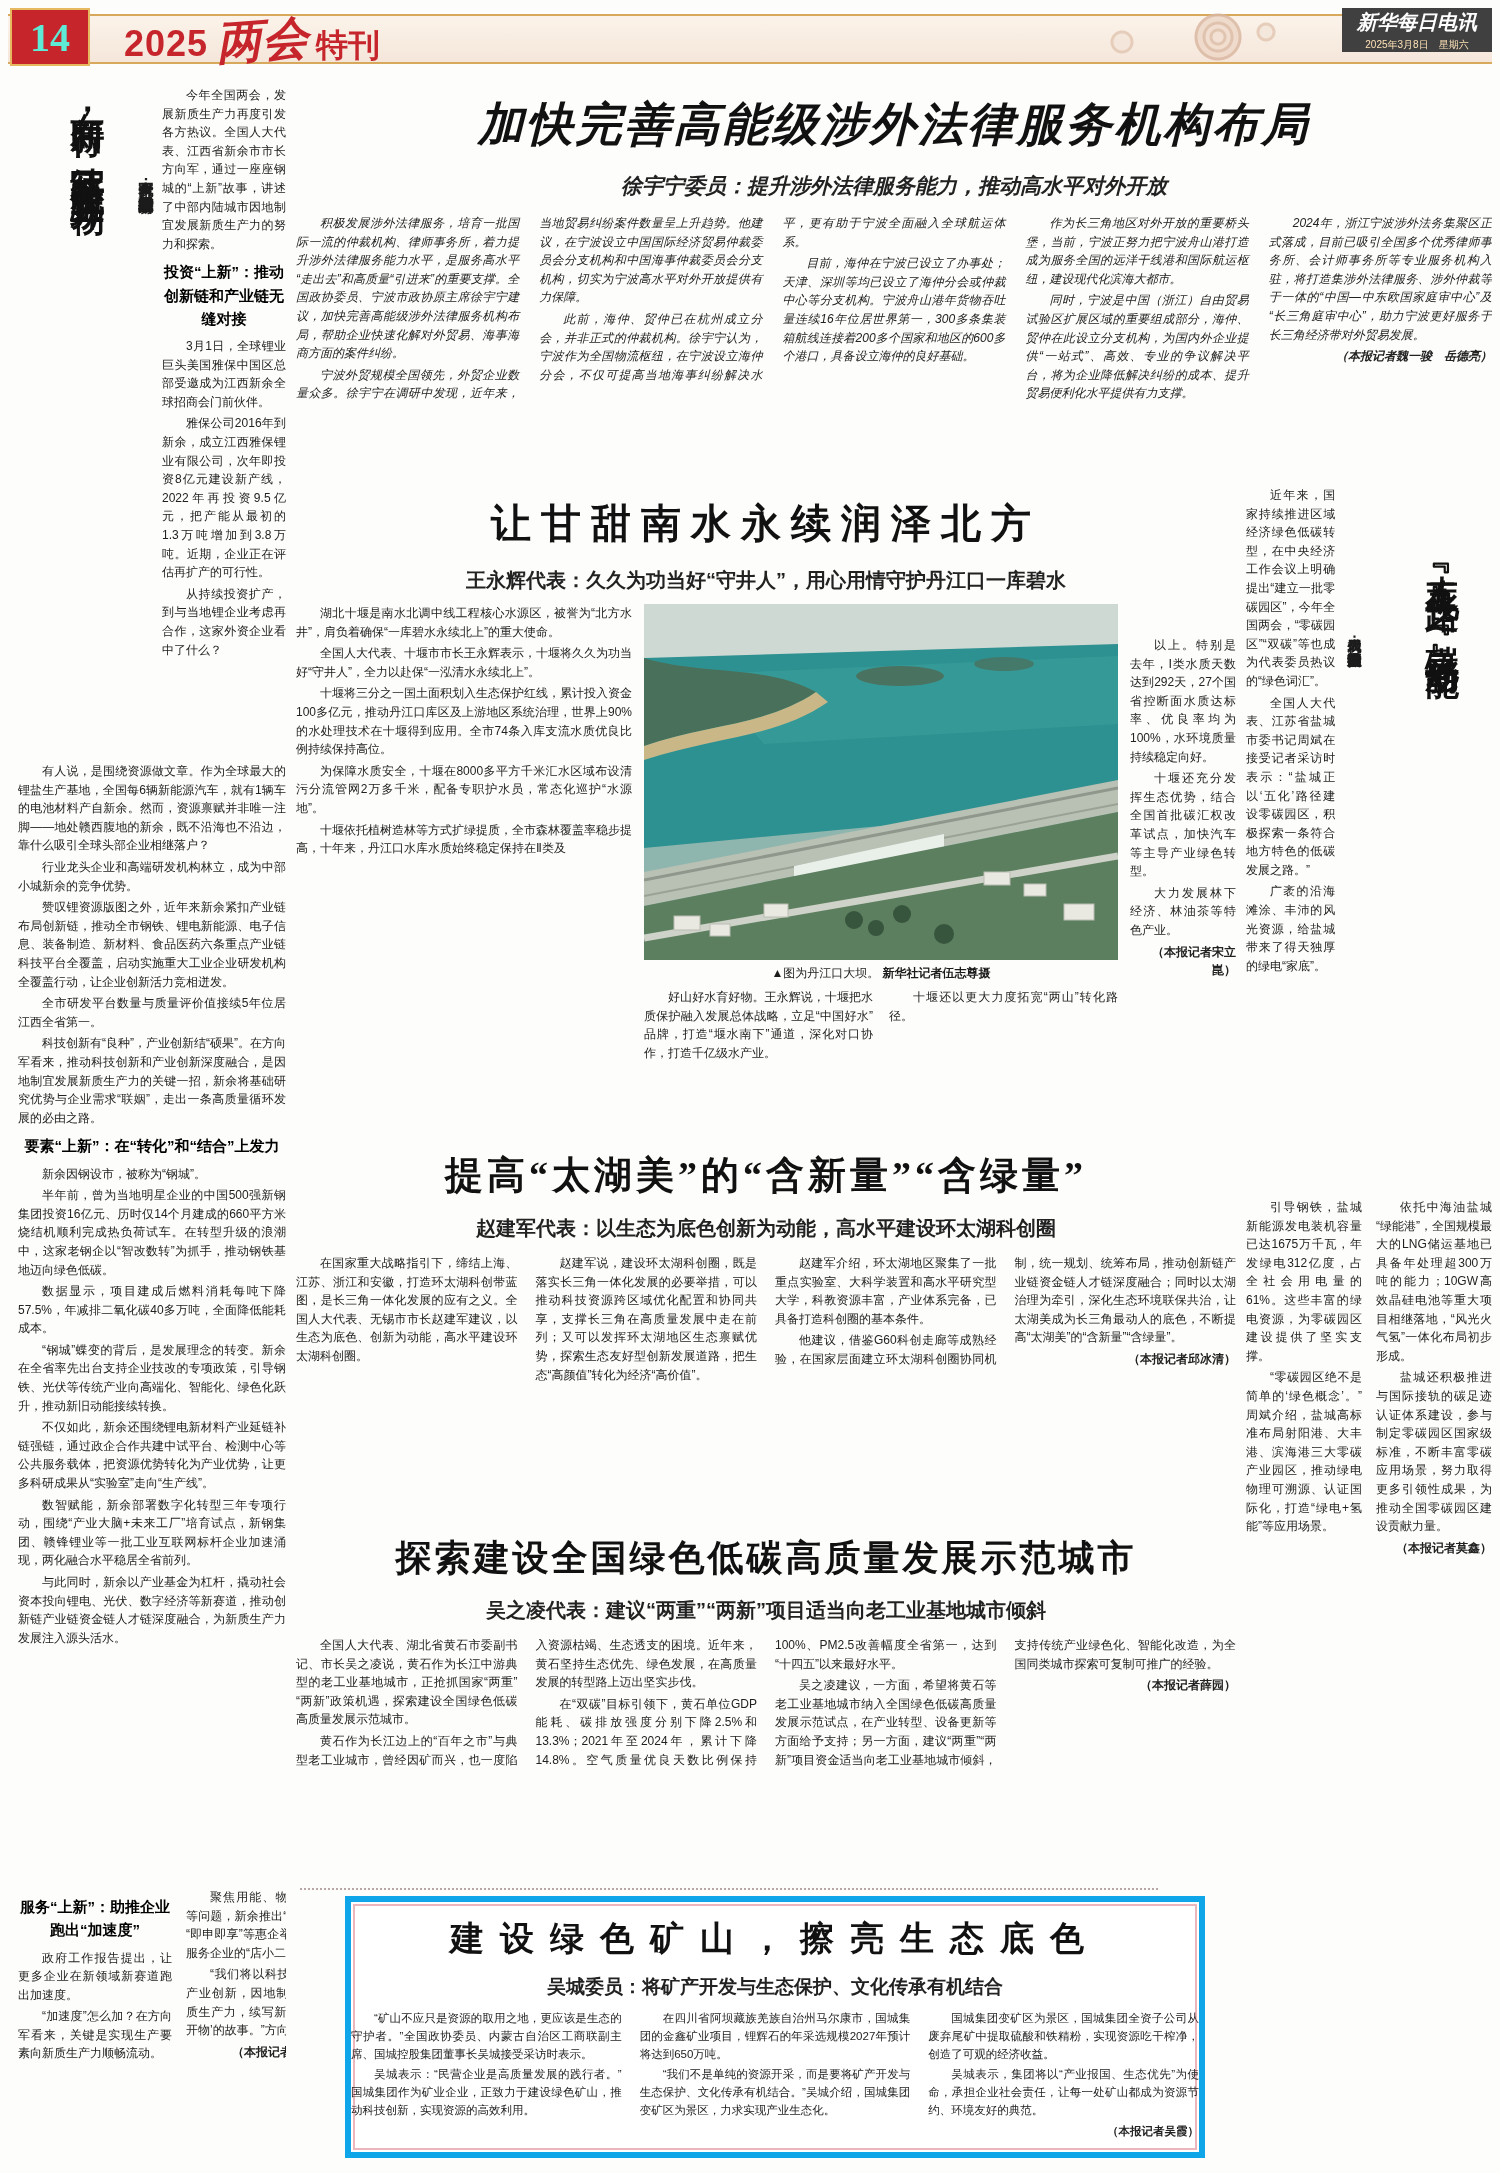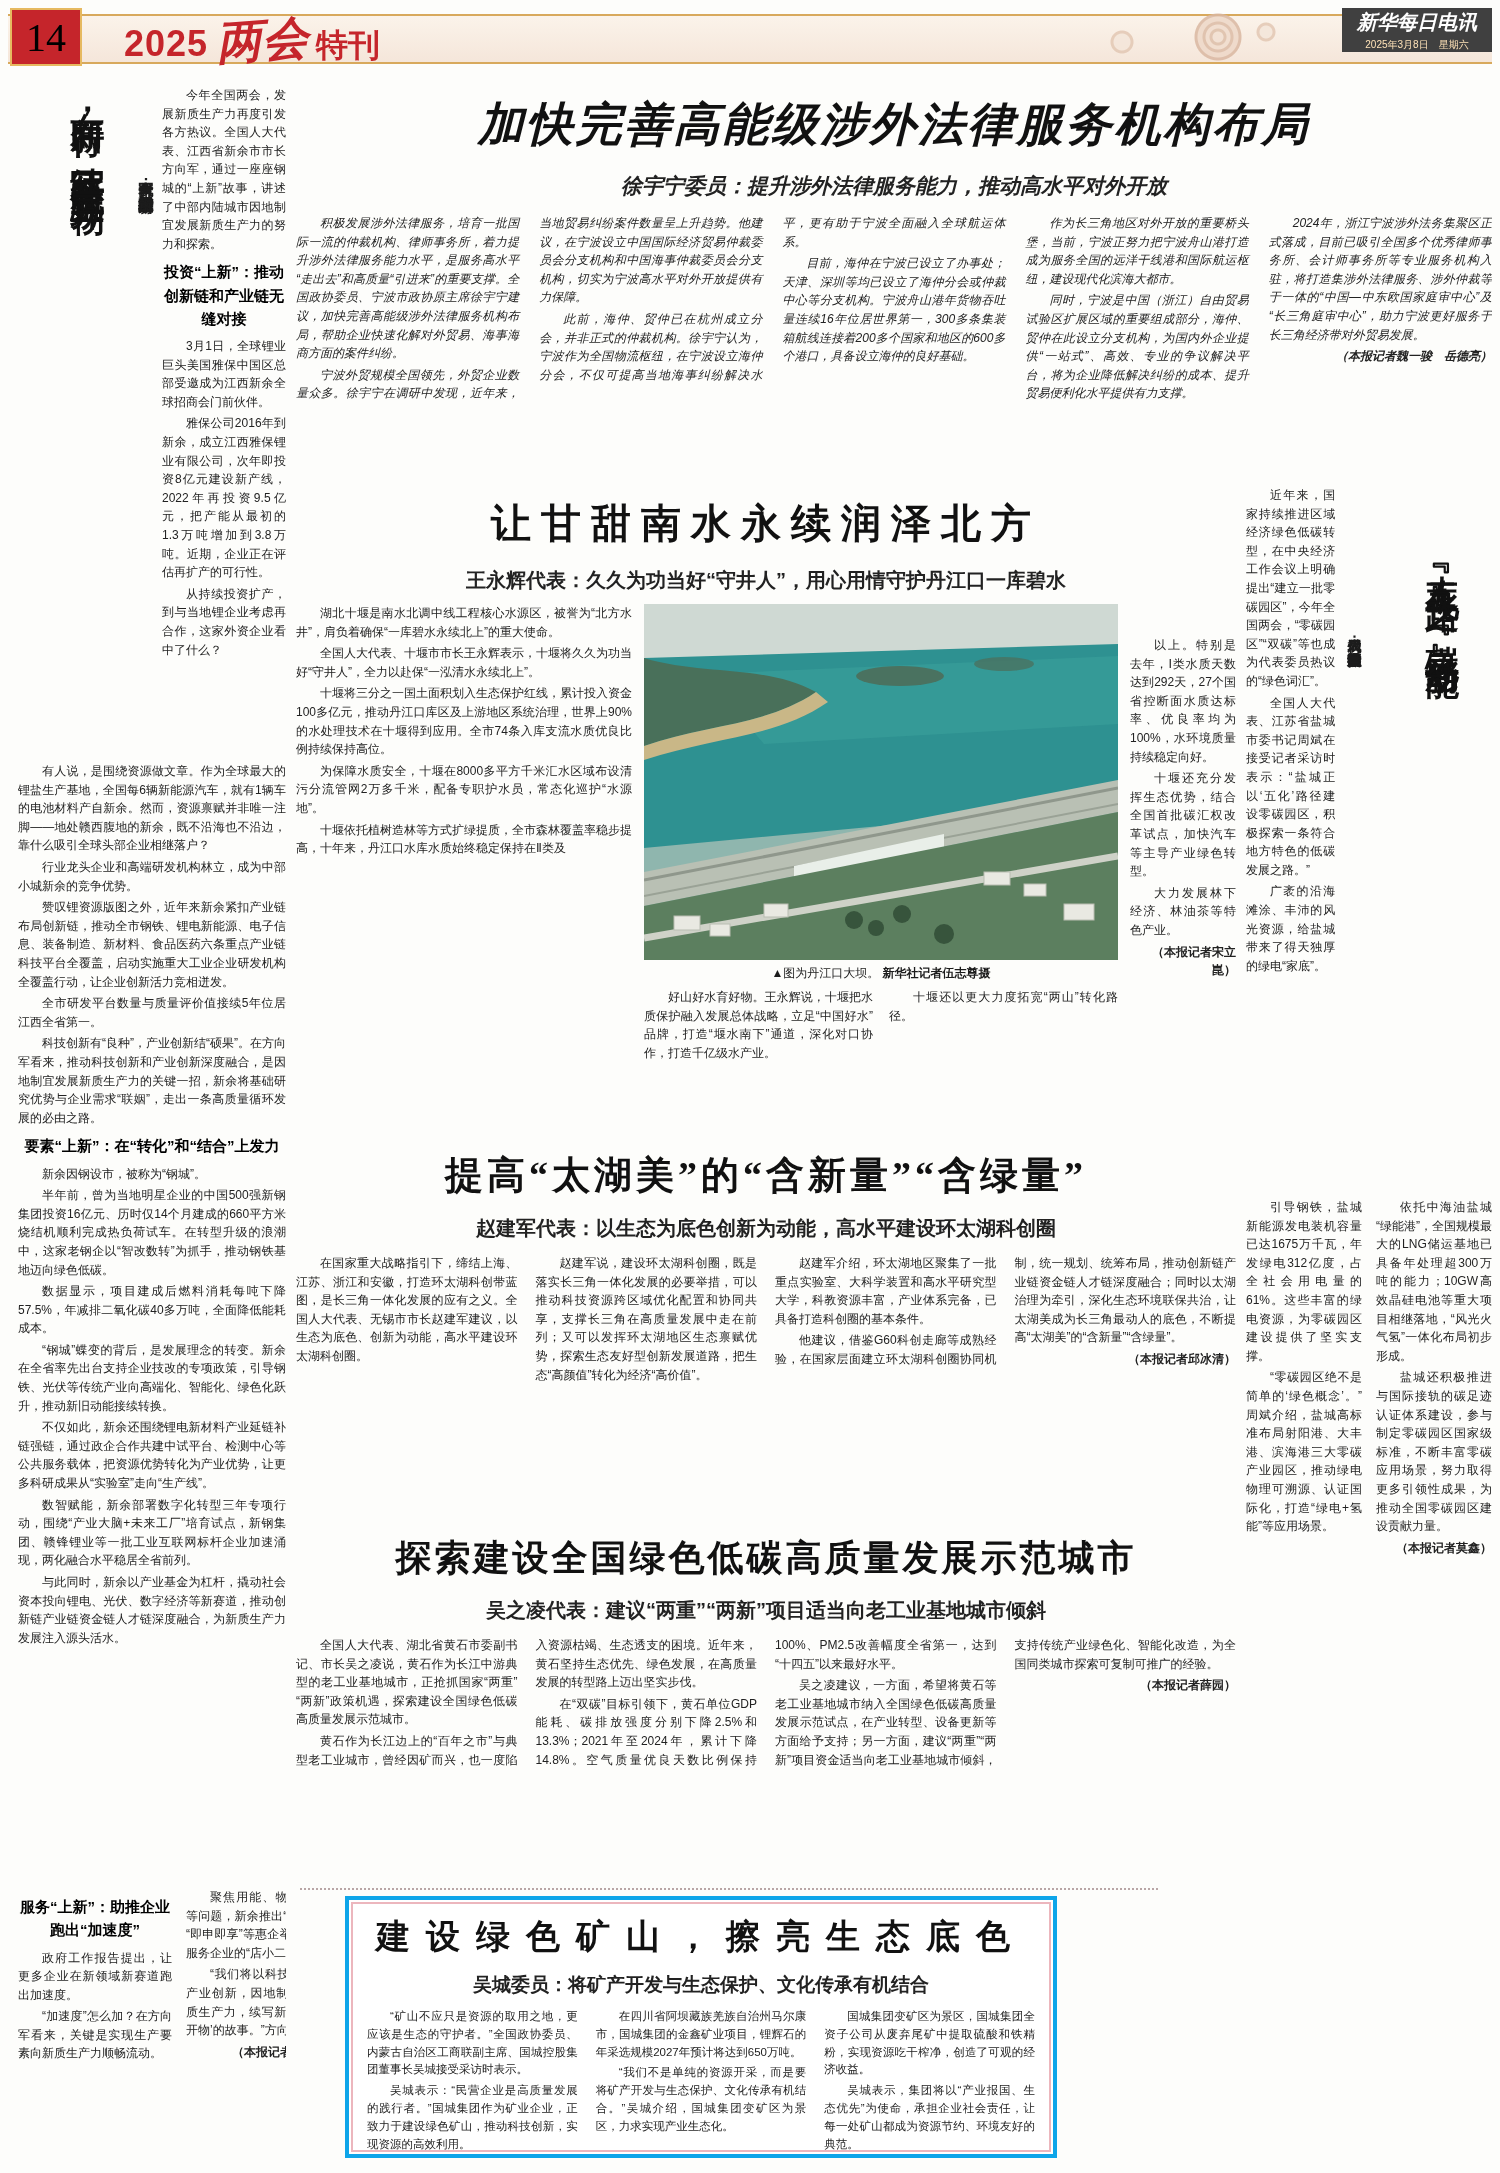--- a/index.html
+++ b/index.html
@@ -8,23 +8,23 @@
   
   .hdr{position:absolute;left:8px;top:8px;width:1484px;height:58px;}
   .hdr-band{position:absolute;left:0;top:6px;right:0;height:46px;
             background:linear-gradient(#fbf3ea,#f5e6da);
             border-top:2px solid #d8a95c;border-bottom:2px solid #d8a95c;}
   .rose{position:absolute;right:190px;top:4px;width:300px;height:50px;opacity:.85;
         background:
          radial-gradient(circle at 72% 50%, #f2e0d2 0 5px,#ddbfa9 6px 8px,#f0dccd 9px 12px,#dcbca6 13px 15px,#eed8c8 16px 20px,#dab8a2 21px 23px,rgba(0,0,0,0) 24px),
          radial-gradient(circle at 40% 60%, #f4e6da 0 8px,#e3c8b4 9px 11px,rgba(0,0,0,0) 12px),
          radial-gradient(circle at 88% 40%, #f4e6da 0 6px,#e3c8b4 7px 9px,rgba(0,0,0,0) 10px);}
-  .pagenum{position:absolute;left:2px;top:0;width:72px;height:58px;background:#c5252b;
+  .pagenum{position:absolute;left:2px;top:0;width:80px;height:58px;background:#c5252b;
            border:2px solid #e6b960;box-sizing:border-box;display:flex;align-items:center;justify-content:center;
-           color:#000000;font-size:40px;font-weight:400;font-family:"Liberation Serif",serif;}
+           color:#5eead4;font-size:40px;font-weight:700;font-family:"Liberation Serif",serif;}
   .edition{position:absolute;left:116px;top:2px;display:flex;align-items:baseline;gap:8px;color:#c5252b;}
   .ed-year{font-size:36px;font-weight:900;letter-spacing:1px;}
   .ed-script{font-size:46px;font-weight:900;font-style:italic;font-family:"Liberation Serif",serif;
              display:inline-block;transform:rotate(-4deg);}
   .ed-suffix{font-size:32px;font-weight:900;}
   .masthead{position:absolute;right:0;top:0;width:150px;height:44px;background:#404040;
             display:flex;flex-direction:column;align-items:center;justify-content:center;gap:2px;}
   .mh-name{color:#fff;font-weight:900;font-size:20px;font-style:italic;font-family:"Liberation Serif",serif;white-space:nowrap;}
   .mh-date{color:#ffe3b8;font-size:10px;white-space:nowrap;}
   
@@ -77,23 +77,23 @@
   .taihu .art-h1{font-size:38px;letter-spacing:4px;margin-top:8px;}
   .taihu .art-deck{font-size:20px;margin:14px 0 12px;}
   .taihu-body{column-count:4;column-gap:18px;height:268px;}
   
   .demo{position:absolute;left:296px;top:1532px;width:940px;height:348px;overflow:hidden;}
   .demo .art-h1{font-size:36px;letter-spacing:3px;margin-top:2px;}
   .demo .art-deck{font-size:20px;margin:14px 0 12px;}
   .demo-body{column-count:4;column-gap:18px;height:238px;}
   
   .dotrule{position:absolute;left:300px;top:1888px;width:858px;border-top:2px dotted #b9a6a6;}
-  .mine{position:absolute;left:345px;top:1896px;width:712px;height:262px;box-sizing:border-box;
-        border:4px solid #0ea5e9;box-shadow:inset 0 0 0 2px #fff, inset 0 0 0 4px #ecb6bd;
-        background:#fff;padding:12px 18px;overflow:hidden;}
+  .mine{position:absolute;left:345px;top:1896px;width:860px;height:262px;box-sizing:border-box;
+        border:6px solid #0ea5e9;box-shadow:inset 0 0 0 2px #fff, inset 0 0 0 4px #ecb6bd;
+        background:#fff;padding:12px 0;overflow:hidden;}
   .mine .art-h1{font-size:34px;letter-spacing:16px;margin-top:2px;}
   .mine .art-deck{font-size:19px;margin:12px 0 10px;}
   .mine-body{column-count:3;column-gap:18px;height:158px;font-size:11.5px;}
 </style>
 </head>
 <body>
 
 <div class="page">
 
   <div class="hdr">

